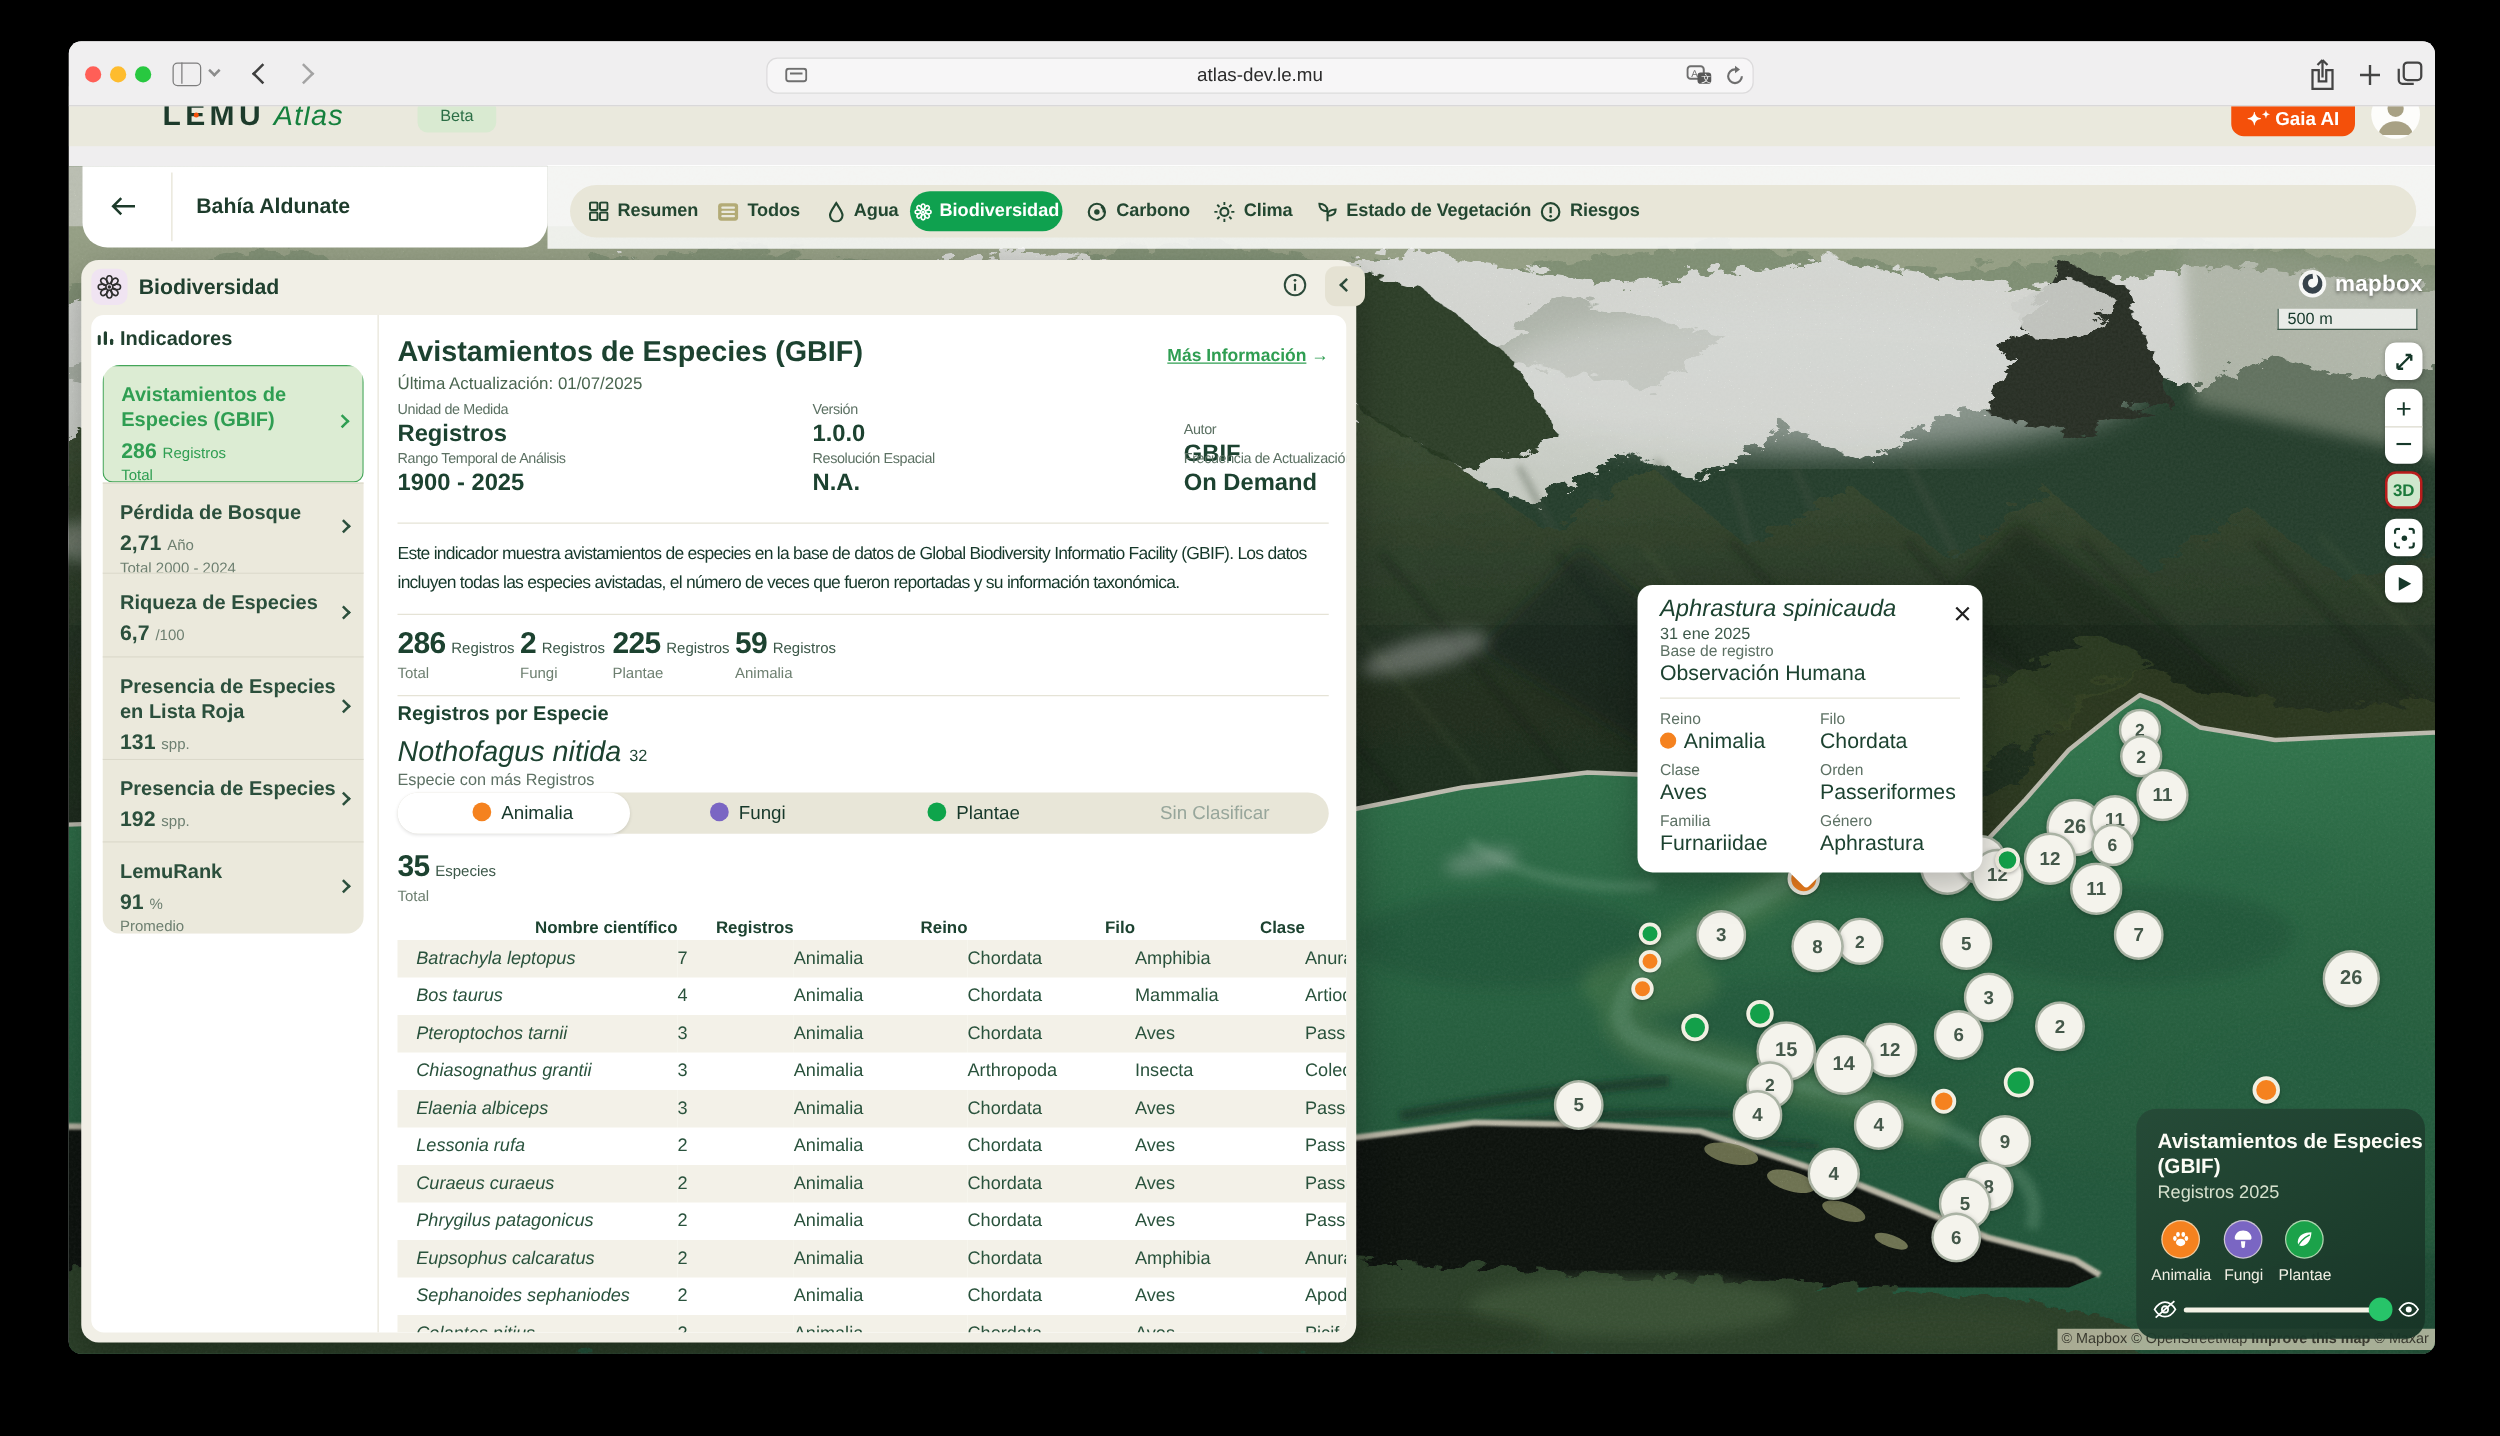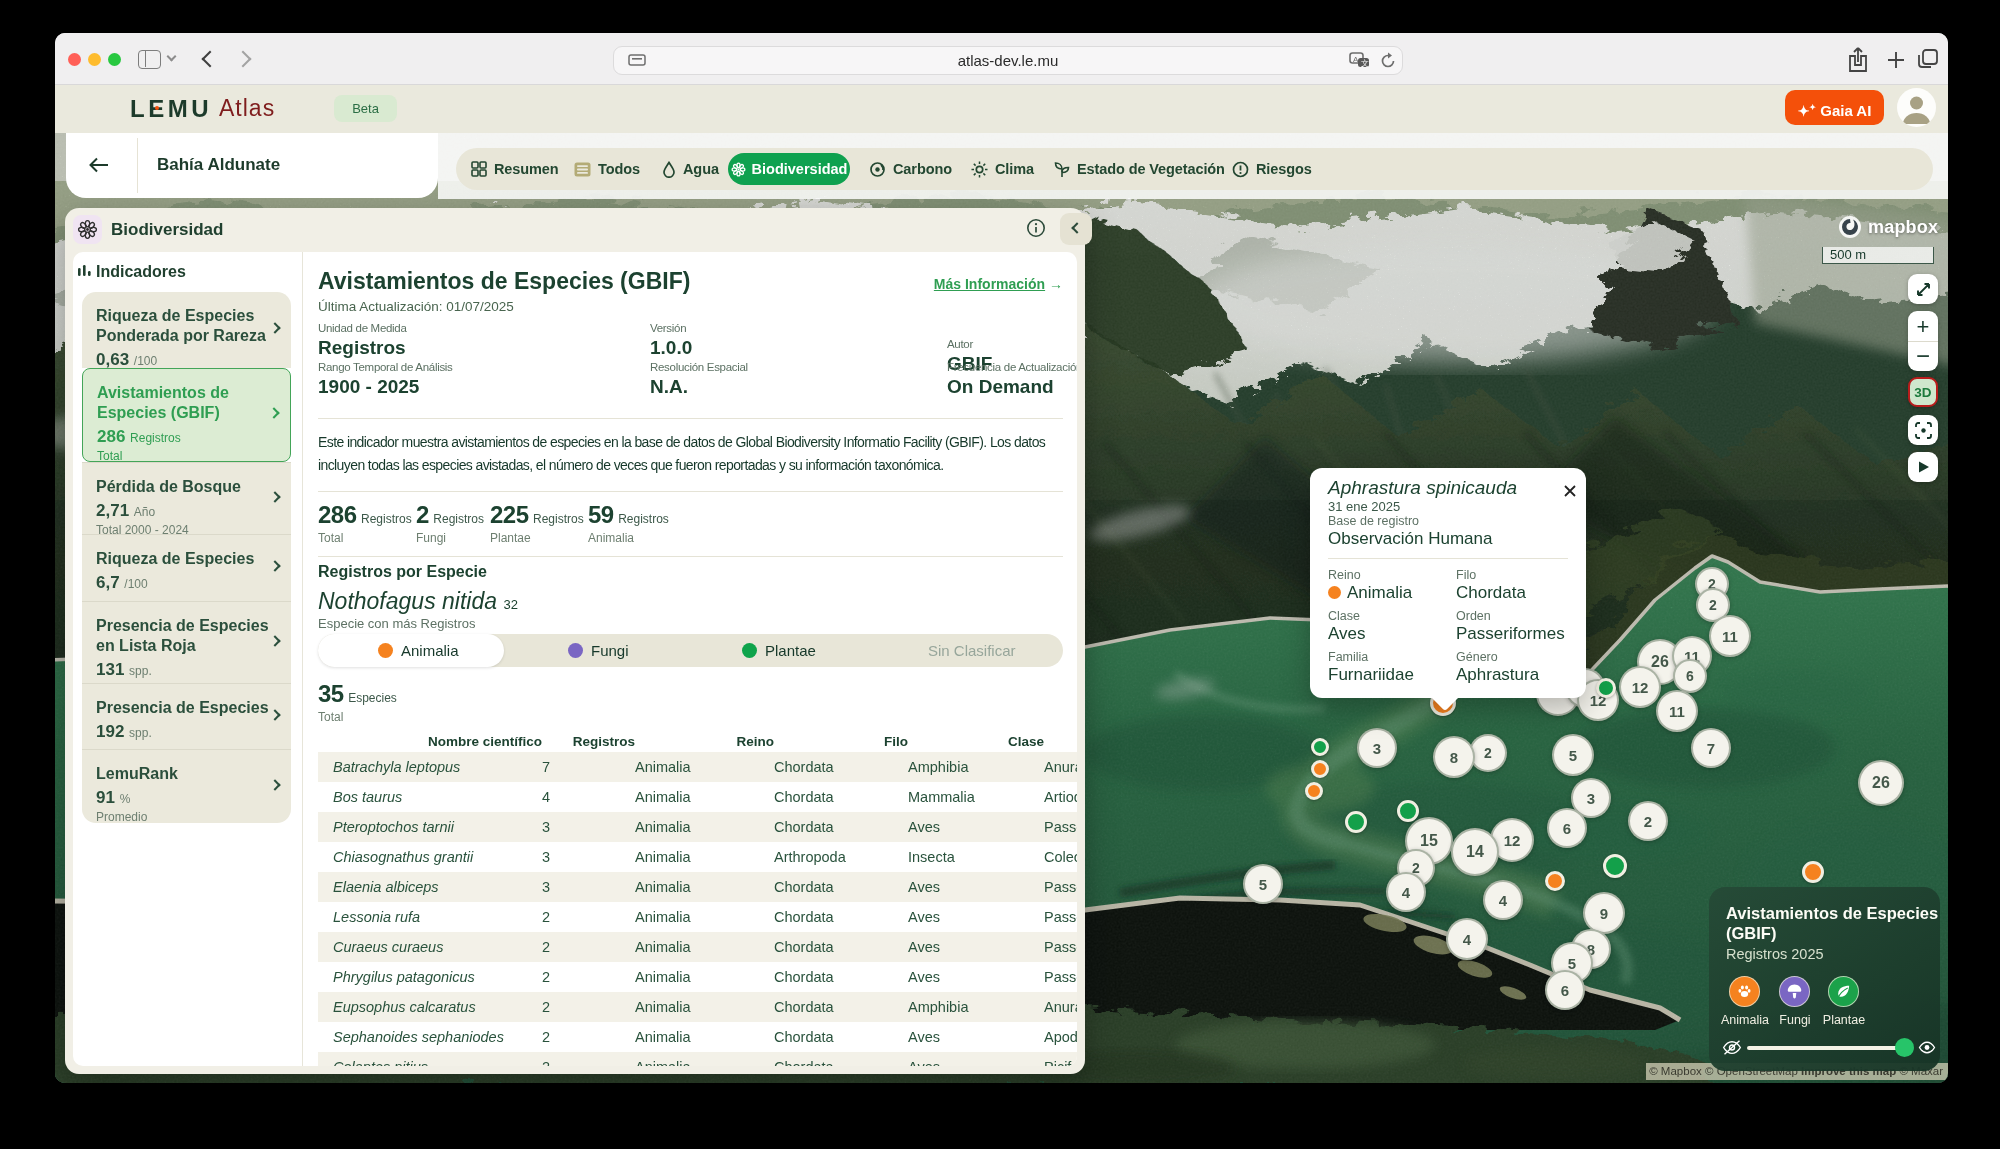--- a/index.html
+++ b/index.html
@@ -8,23 +8,23 @@
 .window { position:absolute; left:55px; top:33px; width:1893px; height:1050px; background:#efeeef; border-radius:10px; overflow:hidden; }
 
 .titlebar { position:absolute; left:0; top:0; width:1893px; height:52px; background:#f0eff0; border-bottom:1px solid #d9d8d9; z-index:50; }
 .light { position:absolute; top:19.5px; width:13px; height:13px; border-radius:50%; }
 .sbicon { position:absolute; left:83px; top:17px; width:23px; height:19px; border:1.7px solid #7d7d7d; border-radius:4px; }
 .sbicon:before { content:""; position:absolute; left:6px; top:-1px; width:0; height:17px; border-left:1.7px solid #7d7d7d; }
 .chev { position:absolute; width:12px; height:12px; border-right:2.4px solid #444; border-bottom:2.4px solid #444; }
 .urlbar { position:absolute; left:558px; top:13px; width:790px; height:29px; background:#f7f6f7; border:1px solid #dcdbdc; border-radius:9px; }
 .urltext { position:absolute; left:0; right:0; top:5px; text-align:center; font-size:15px; color:#2b2b2b; }
 
-.appheader { position:absolute; left:0; top:52px; width:1893px; height:48px; background:#eae9dd; z-index:40;padding-left:19px; }
+.appheader { position:absolute; left:0; top:36px; width:1893px; height:48px; background:#eae9dd; z-index:40;padding-left:19px; }
 .logo { position:absolute; left:75px; top:10px; font-size:24px; font-weight:bold; color:#1d3b2b; letter-spacing:3.5px; }
-.logo2 { position:absolute; left:164px; top:10px; font-size:23px; color:#7f1d1d; letter-spacing:1px; }
+.logo2 { position:absolute; left:164px; top:10px; font-size:23px; color:#15803d; letter-spacing:1px;font-style:italic; }
 .beta { position:absolute; left:279px; top:10px; width:63px; height:27px; background:#d9ead1; border-radius:8px; color:#2b6e45; font-size:13px; text-align:center; line-height:27px; }
 .gaia { position:absolute; left:1730px; top:5px; width:99px; height:35px; background:#f4500a; border-radius:10px; color:#fff; font-size:15px; text-align:center; line-height:35px; font-weight:bold; }
 .avatar { position:absolute; left:1842px; top:3px; width:39px; height:39px; background:#fdfdfb; border-radius:50%; overflow:hidden; }
 
 .navwhite { position:absolute; left:11px; top:100px; width:372px; height:65px; background:#fff; border-radius:0 0 20px 20px; z-index:30; }
 .transbar { position:absolute; left:383px; top:99px; width:1510px; height:67px; background:rgba(255,255,255,0.84); z-index:29; }
 .tabpill { position:absolute; left:401px; top:115px; width:1477px; height:42px; background:#e8e6d8; border-radius:21px; z-index:31; }
 .tab { position:absolute; top:0; height:42px; display:flex; align-items:center; gap:7px; color:#234731; font-size:14.5px; font-weight:bold; letter-spacing:-0.1px; }
 .greenpill { position:absolute; left:272px; top:5px; width:122px; height:32px; background:#0fa14f; border-radius:16px; color:#fff; display:flex; align-items:center; justify-content:center; gap:6px; font-size:14.5px; font-weight:bold; }
 
@@ -599,25 +599,20 @@
 
       <svg class="abs" style="left:5px;top:12px;" width="15" height="16" viewBox="0 0 15 16">
           <g fill="#20402f">
             <rect x="0" y="4" width="2.6" height="8" rx="1.2"></rect>
             <rect x="5" y="1" width="2.6" height="11" rx="1.2"></rect>
             <rect x="10" y="7" width="2.6" height="5" rx="1.2"></rect>
           </g>
         </svg>
       <div class="abs" style="left:23px;top:11px;font-size:16px;font-weight:bold;color:#20402f;">Indicadores</div>
       <div class="cards">
-        <div class="card" style="height:76px;">
-            <h3>Riqueza de Especies Ponderada por Rareza</h3>
-            <div class="cval">0,63 <span class="cunit">/100</span></div>
-            <div class="arr"></div>
-          </div>
         <div class="card sel" style="height:94px;">
             <h3>Avistamientos de Especies (GBIF)</h3>
             <div class="cval">286 <span class="cunit" style="color:#2f9e52;">Registros</span></div>
             <div class="csub">Total</div>
             <div class="arr"></div>
           </div>
         <div class="card" style="height:72px;">
             <h3>Pérdida de Bosque</h3>
             <div class="cval">2,71 <span class="cunit">Año</span></div>
             <div class="csub">Total 2000 - 2024</div>

